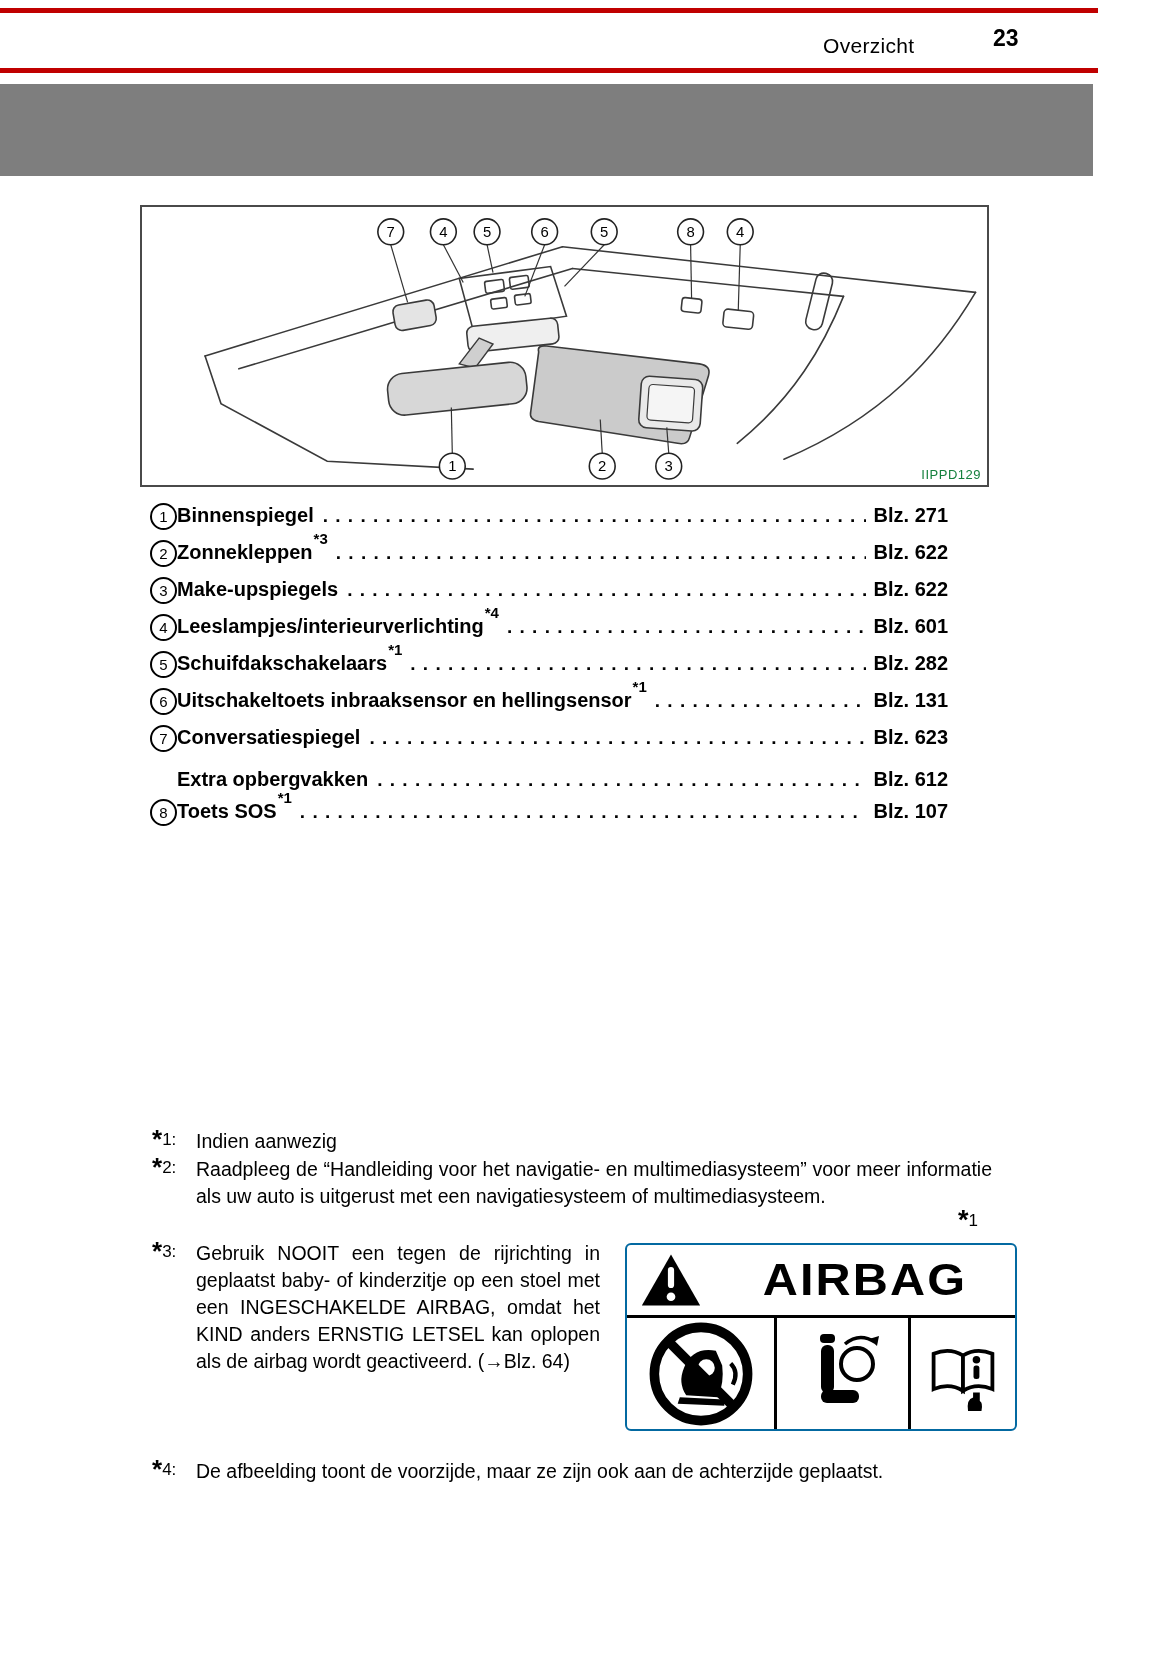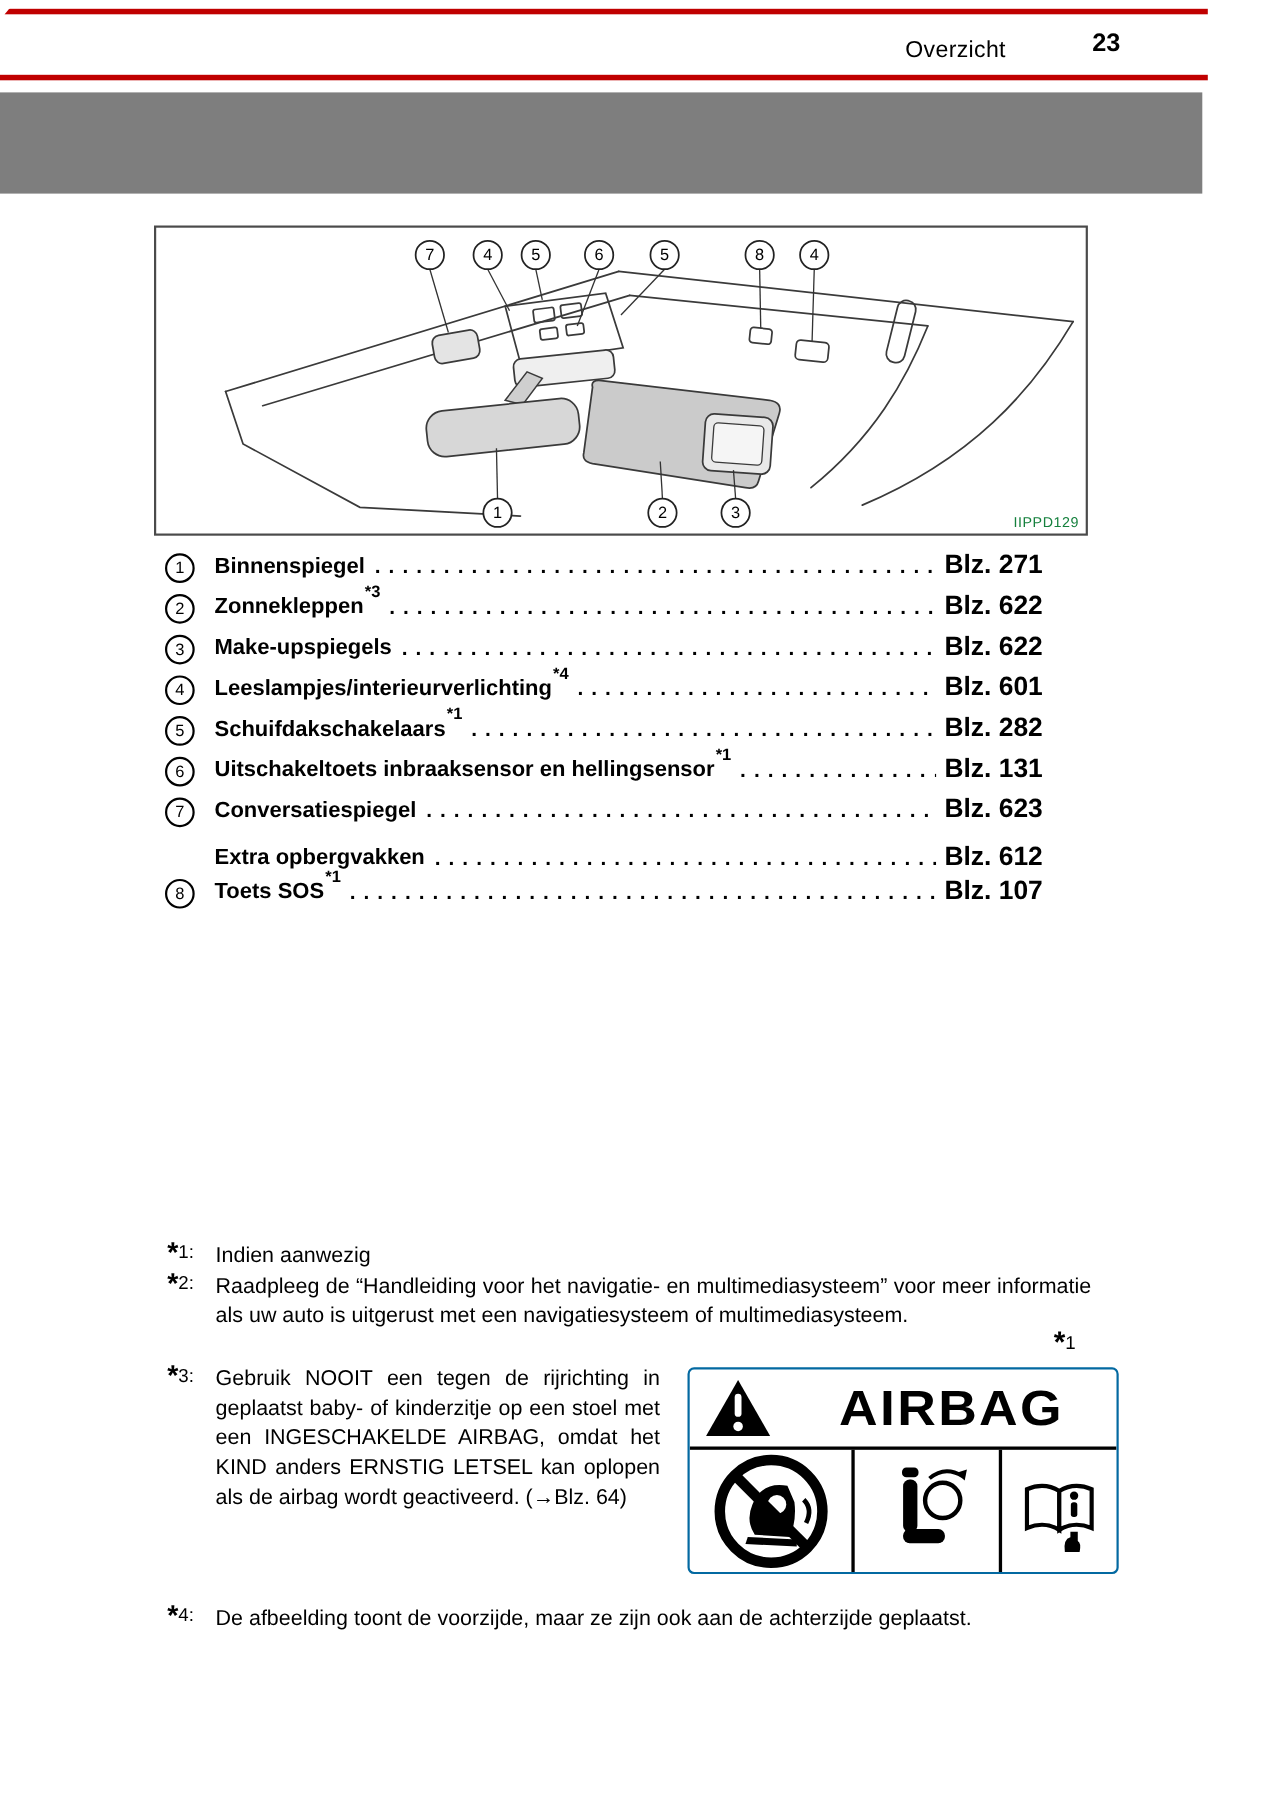--- a/index.html
+++ b/index.html
@@ -3,21 +3,21 @@
 <meta charset="utf-8">
 <style>
   * { margin:0; padding:0; box-sizing:border-box; }
   html,body { background:#ffffff; }
   body {
     width:1165px; height:1653px;
     font-family:"Liberation Sans","DejaVu Sans",sans-serif;
     color:#000;
     position:relative;
   }
-  .page { position:relative; width:1165px; height:1653px; overflow:hidden; background:#fff;border-radius:28px; }
+  .page { position:relative; width:1165px; height:1653px; overflow:hidden; background:#fff; }
 
   
   .rule-top  { position:absolute; left:0; top:8px;  width:1098px; height:5px; background:var(--accent-red,#c00000); }
   .rule-mid  { position:absolute; left:0; top:68px; width:1098px; height:5px; background:var(--accent-red,#c00000); }
   .section-title { position:absolute; top:34px; left:823px; font-size:21px; letter-spacing:0.3px; }
   .page-number   { position:absolute; top:25px; left:993px; font-size:23px; font-weight:bold; }
   .banner { position:absolute; left:0; top:84px; width:1093px; height:92px; background:var(--banner-gray,#7e7e7e); }
 
   
   .figure-box { position:absolute; left:140px; top:205px; width:849px; height:282px; border:2px solid #4a4a4a; background:#fff; }
@@ -29,28 +29,28 @@
   
   .item-list { position:absolute; left:150px; top:500px; width:798px; }
   .item-row  { display:flex; align-items:baseline; height:37px; }
   .item-num  {
     width:27px; height:27px; flex:none;
     border:2px solid #000; border-radius:50%;
     display:inline-flex; align-items:center; justify-content:center;
     font-size:15px; line-height:1;
   }
   .item-num:empty { border-color:transparent; }
-  .item-label { font-weight:bold; font-size:20px; margin-left:18px; white-space:nowrap; }
+  .item-label { font-weight:bold; font-size:20px; margin-left:0; white-space:nowrap; }
   .item-sup { font-weight:bold; font-size:15px; position:relative; top:-7px; margin-left:1px; }
   .leader {
     flex:1 1 auto; overflow:hidden; white-space:nowrap;
     font-weight:bold; font-size:19px; margin:0 8px; letter-spacing:1px;
   }
   .leader::after { content:". . . . . . . . . . . . . . . . . . . . . . . . . . . . . . . . . . . . . . . . . . . . . . . . . . . . . . . . . . . ."; }
-  .item-page { font-weight:bold; font-size:24px; white-space:nowrap; flex:none; }
+  .item-page { font-weight:bold; font-size:20px; white-space:nowrap; flex:none; }
 
   
   .footnote { position:absolute; font-size:19.5px; line-height:27px; }
   .fn-marker { position:absolute; left:0; top:-3px; white-space:nowrap; }
   .fn-star { font-size:26px; font-weight:bold; vertical-align:-3px; }
   .fn-label { font-size:17px; }
   .fn-text { display:block; margin-left:44px; }
   .fn-justify .fn-text { text-align:justify; }
   .fn-1 { left:152px; top:1128px; width:600px; }
   .fn-2 { left:152px; top:1156px; width:840px; }

